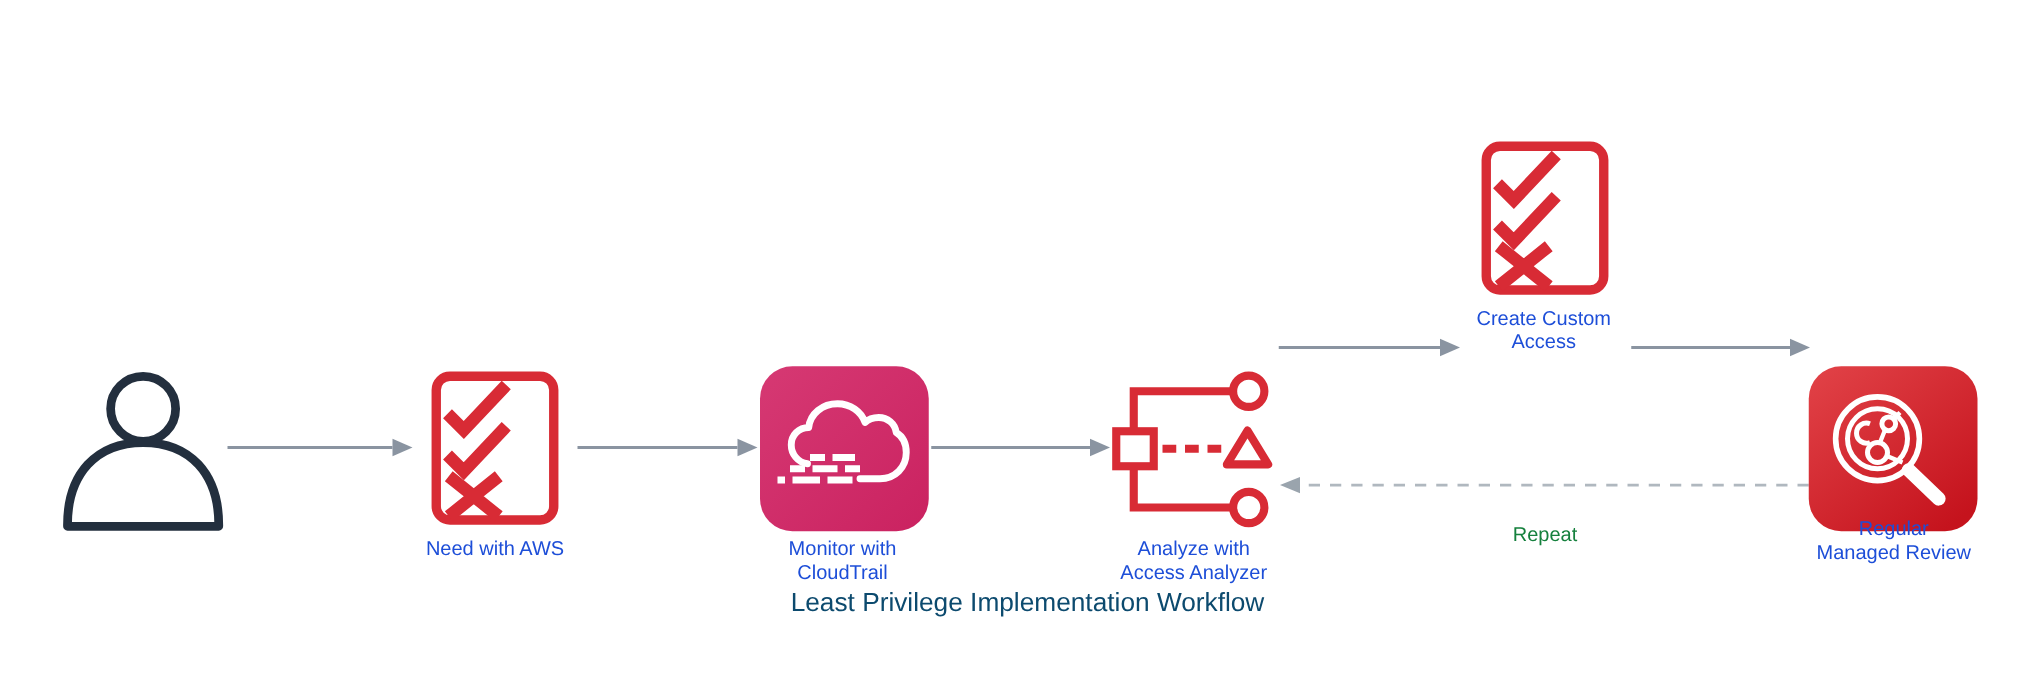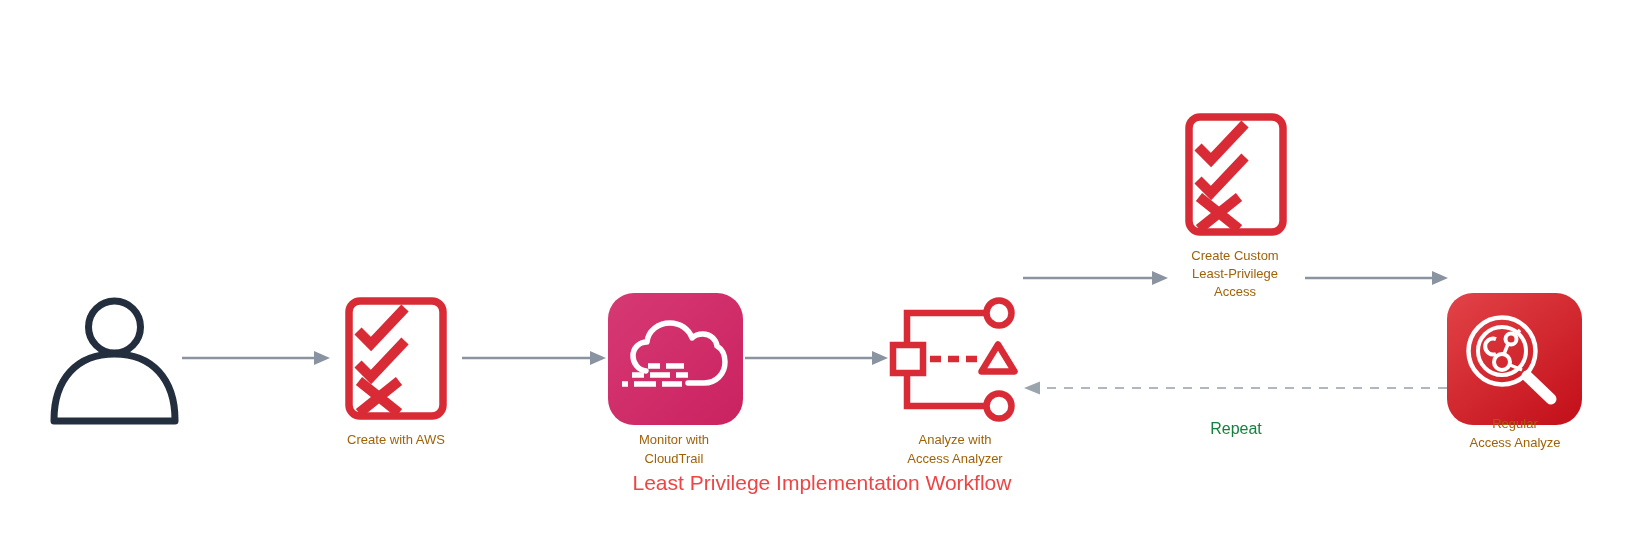--- a/index.html
+++ b/index.html
@@ -8,31 +8,31 @@
     width:1631px;height:552px;
     background:#ffffff;
     font-family:"Liberation Sans", sans-serif;
     overflow:hidden;
   }
   .canvas svg{position:absolute;left:0;top:0;}
   .node-label{
     position:absolute;
     width:220px;
     text-align:center;
-    color:#a16207;
-    font-size:13px;
+    color:#1d4ed8;
+    font-size:16px;
     line-height:19px;
   }
   .node-label span{display:block;}
   .caption{
     position:absolute;
     left:522px;top:471px;
     width:600px;
     text-align:center;
-    color:#ef4444;
+    color:#0c4a6e;
     font-size:21px;
     line-height:24px;
   }
   .repeat-label{
     position:absolute;
     left:1236px;top:389px;
     transform:translate(-50%,-50%);
     background:#ffffff;
     padding:0 9px;
     color:#15803d;
@@ -133,41 +133,40 @@
         <path d="M1496,339 A8,8 0 1 0 1496,354" stroke-width="4"></path>
         <circle cx="1511" cy="339" r="5.5" stroke-width="4"></circle>
         <circle cx="1502" cy="362" r="8" stroke-width="4"></circle>
         <path d="M1508,344 L1504,354 M1510,365 L1522,370 M1515,335 L1520,330" stroke-width="3.5"></path>
       </g>
     </g>
   </svg>
 
 
   <div class="node-label" style="left:286px;top:430px;">
-    <span>Create with AWS</span>
+    <span>Need with AWS</span>
   </div>
 
   <div class="node-label" style="left:845px;top:430px;">
     <span>Analyze with</span>
     <span>Access Analyzer</span>
   </div>
 
   <div class="node-label" style="left:564px;top:430px;">
     <span>Monitor with</span>
     <span>CloudTrail</span>
   </div>
 
   <div class="node-label" style="left:1125px;top:247px;line-height:18px;">
     <span>Create Custom</span>
-    <span>Least-Privilege</span>
     <span>Access</span>
   </div>
 
   <div class="node-label" style="left:1405px;top:414px;">
     <span>Regular</span>
-    <span>Access Analyze</span>
+    <span>Managed Review</span>
   </div>
 
   <div class="repeat-label">Repeat</div>
 
   <div class="caption">Least Privilege Implementation Workflow</div>
 
 </div>
 
 </body></html>

